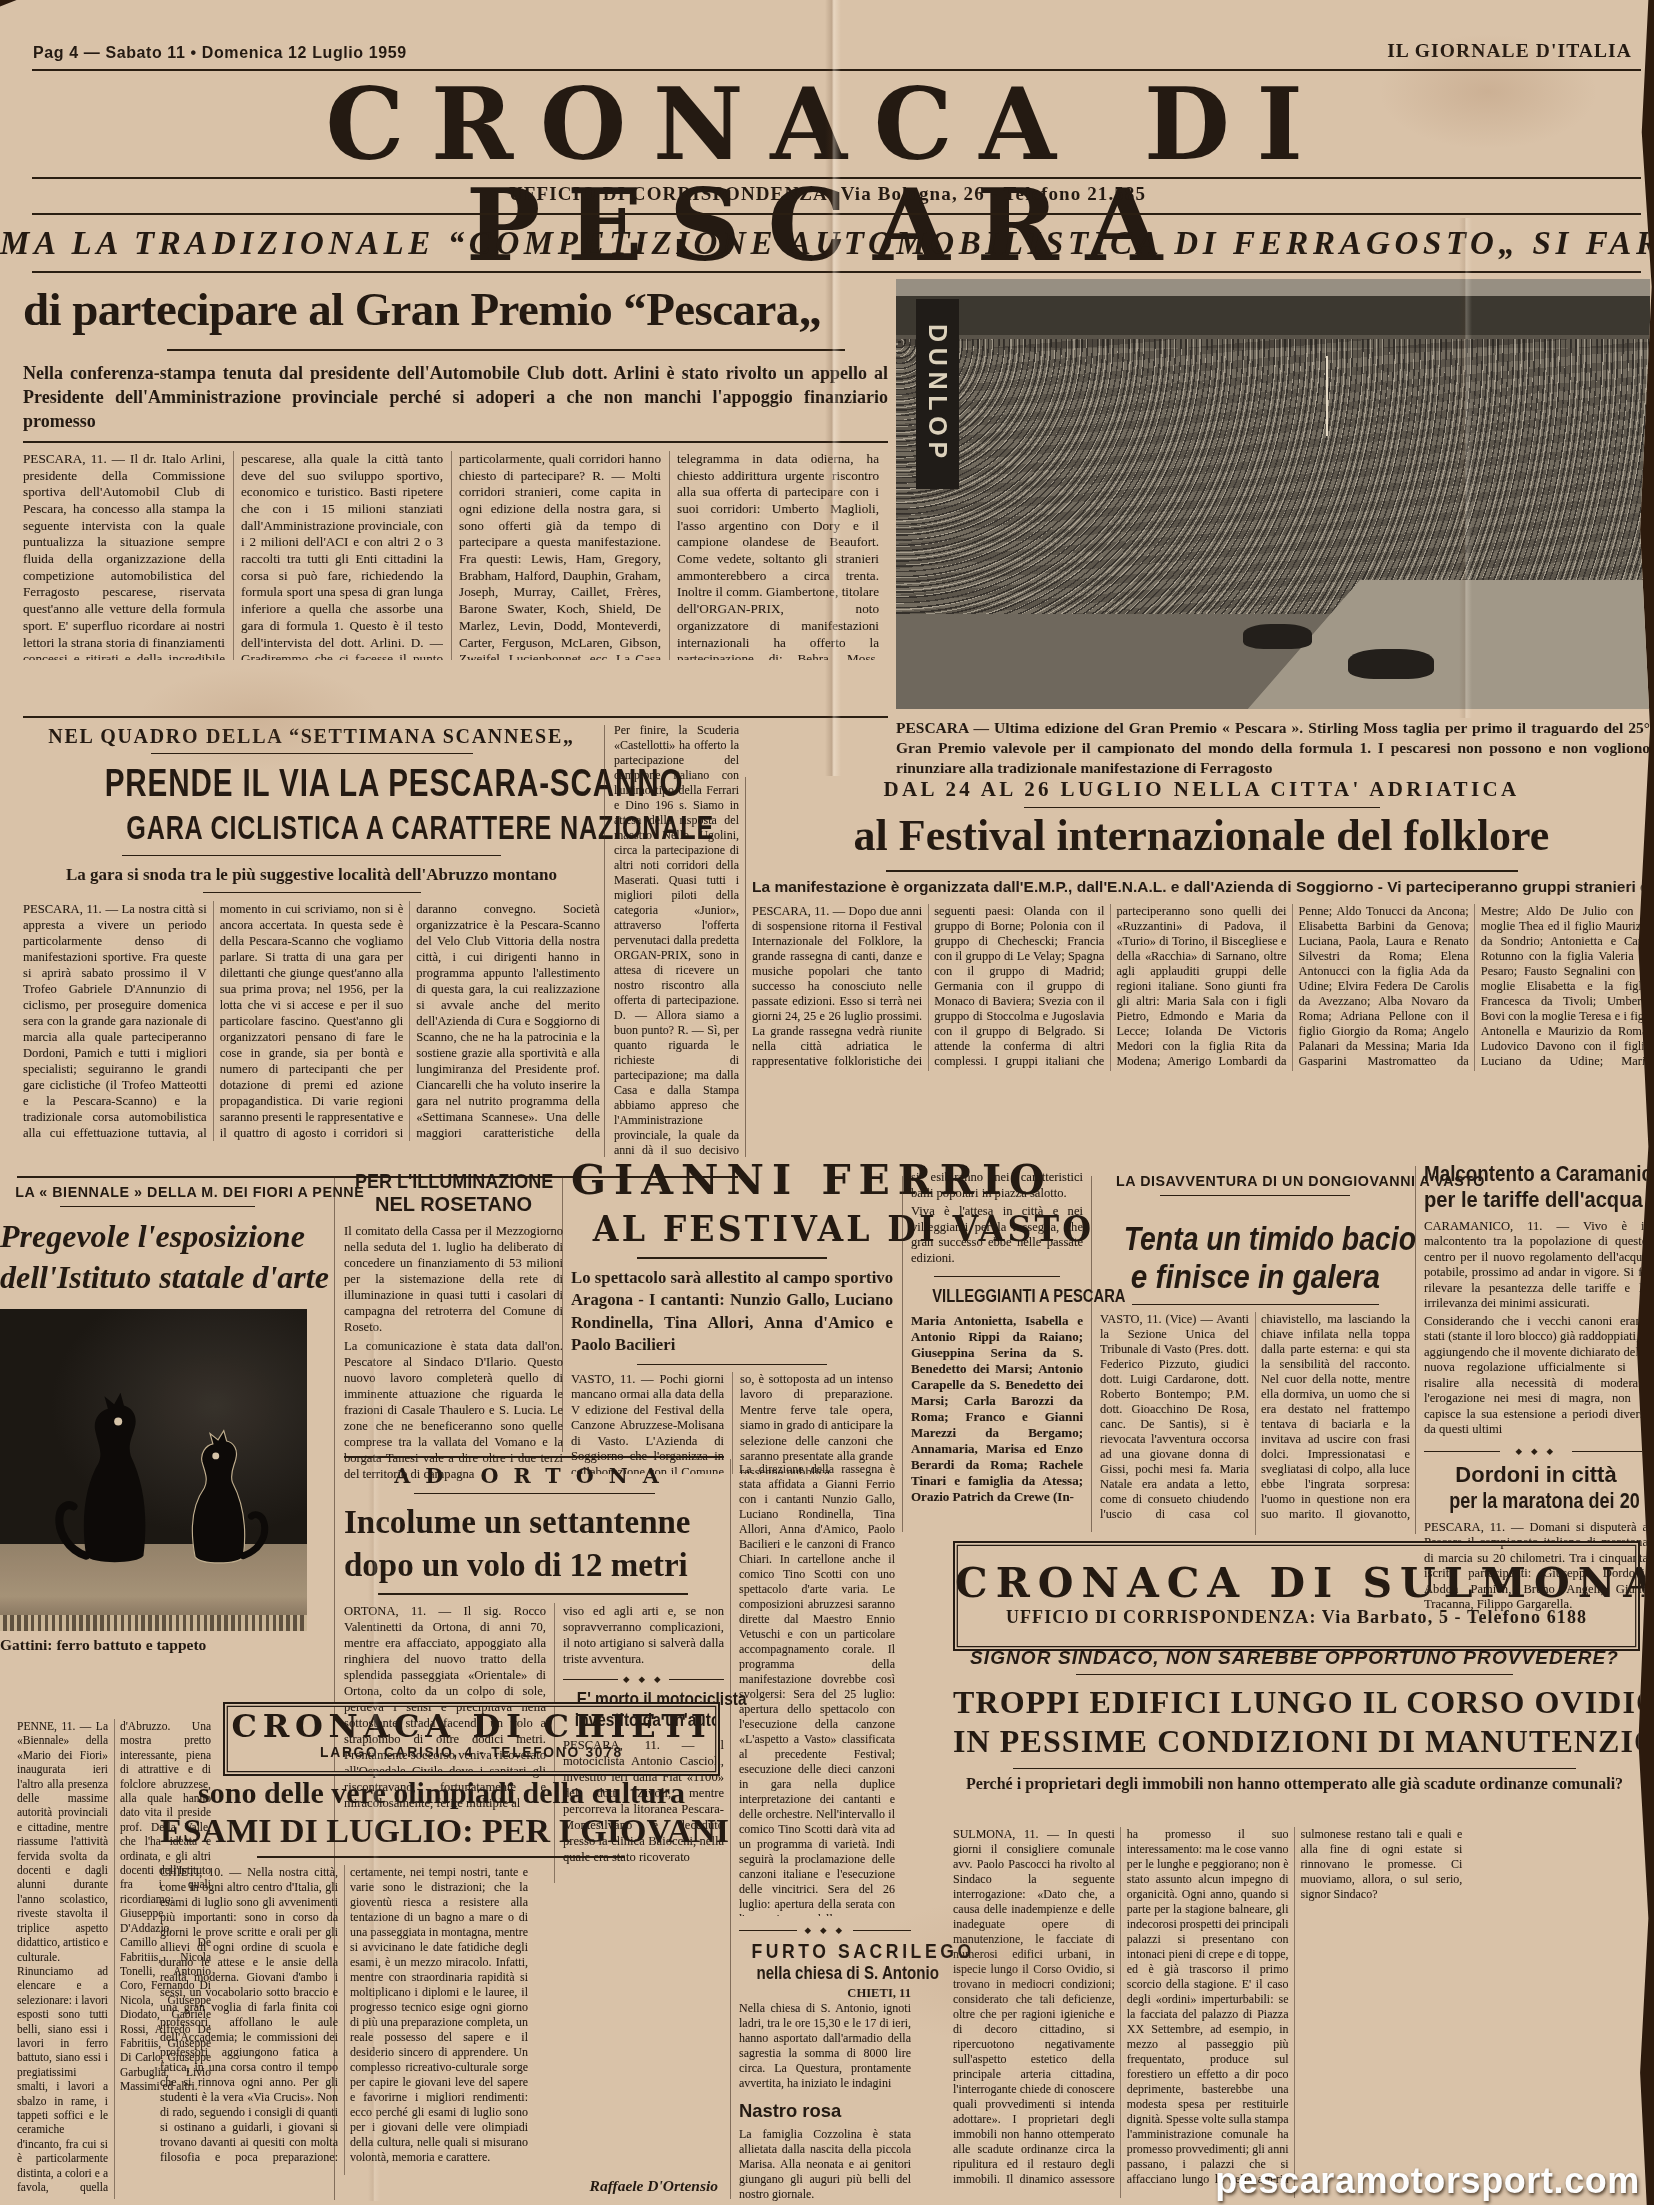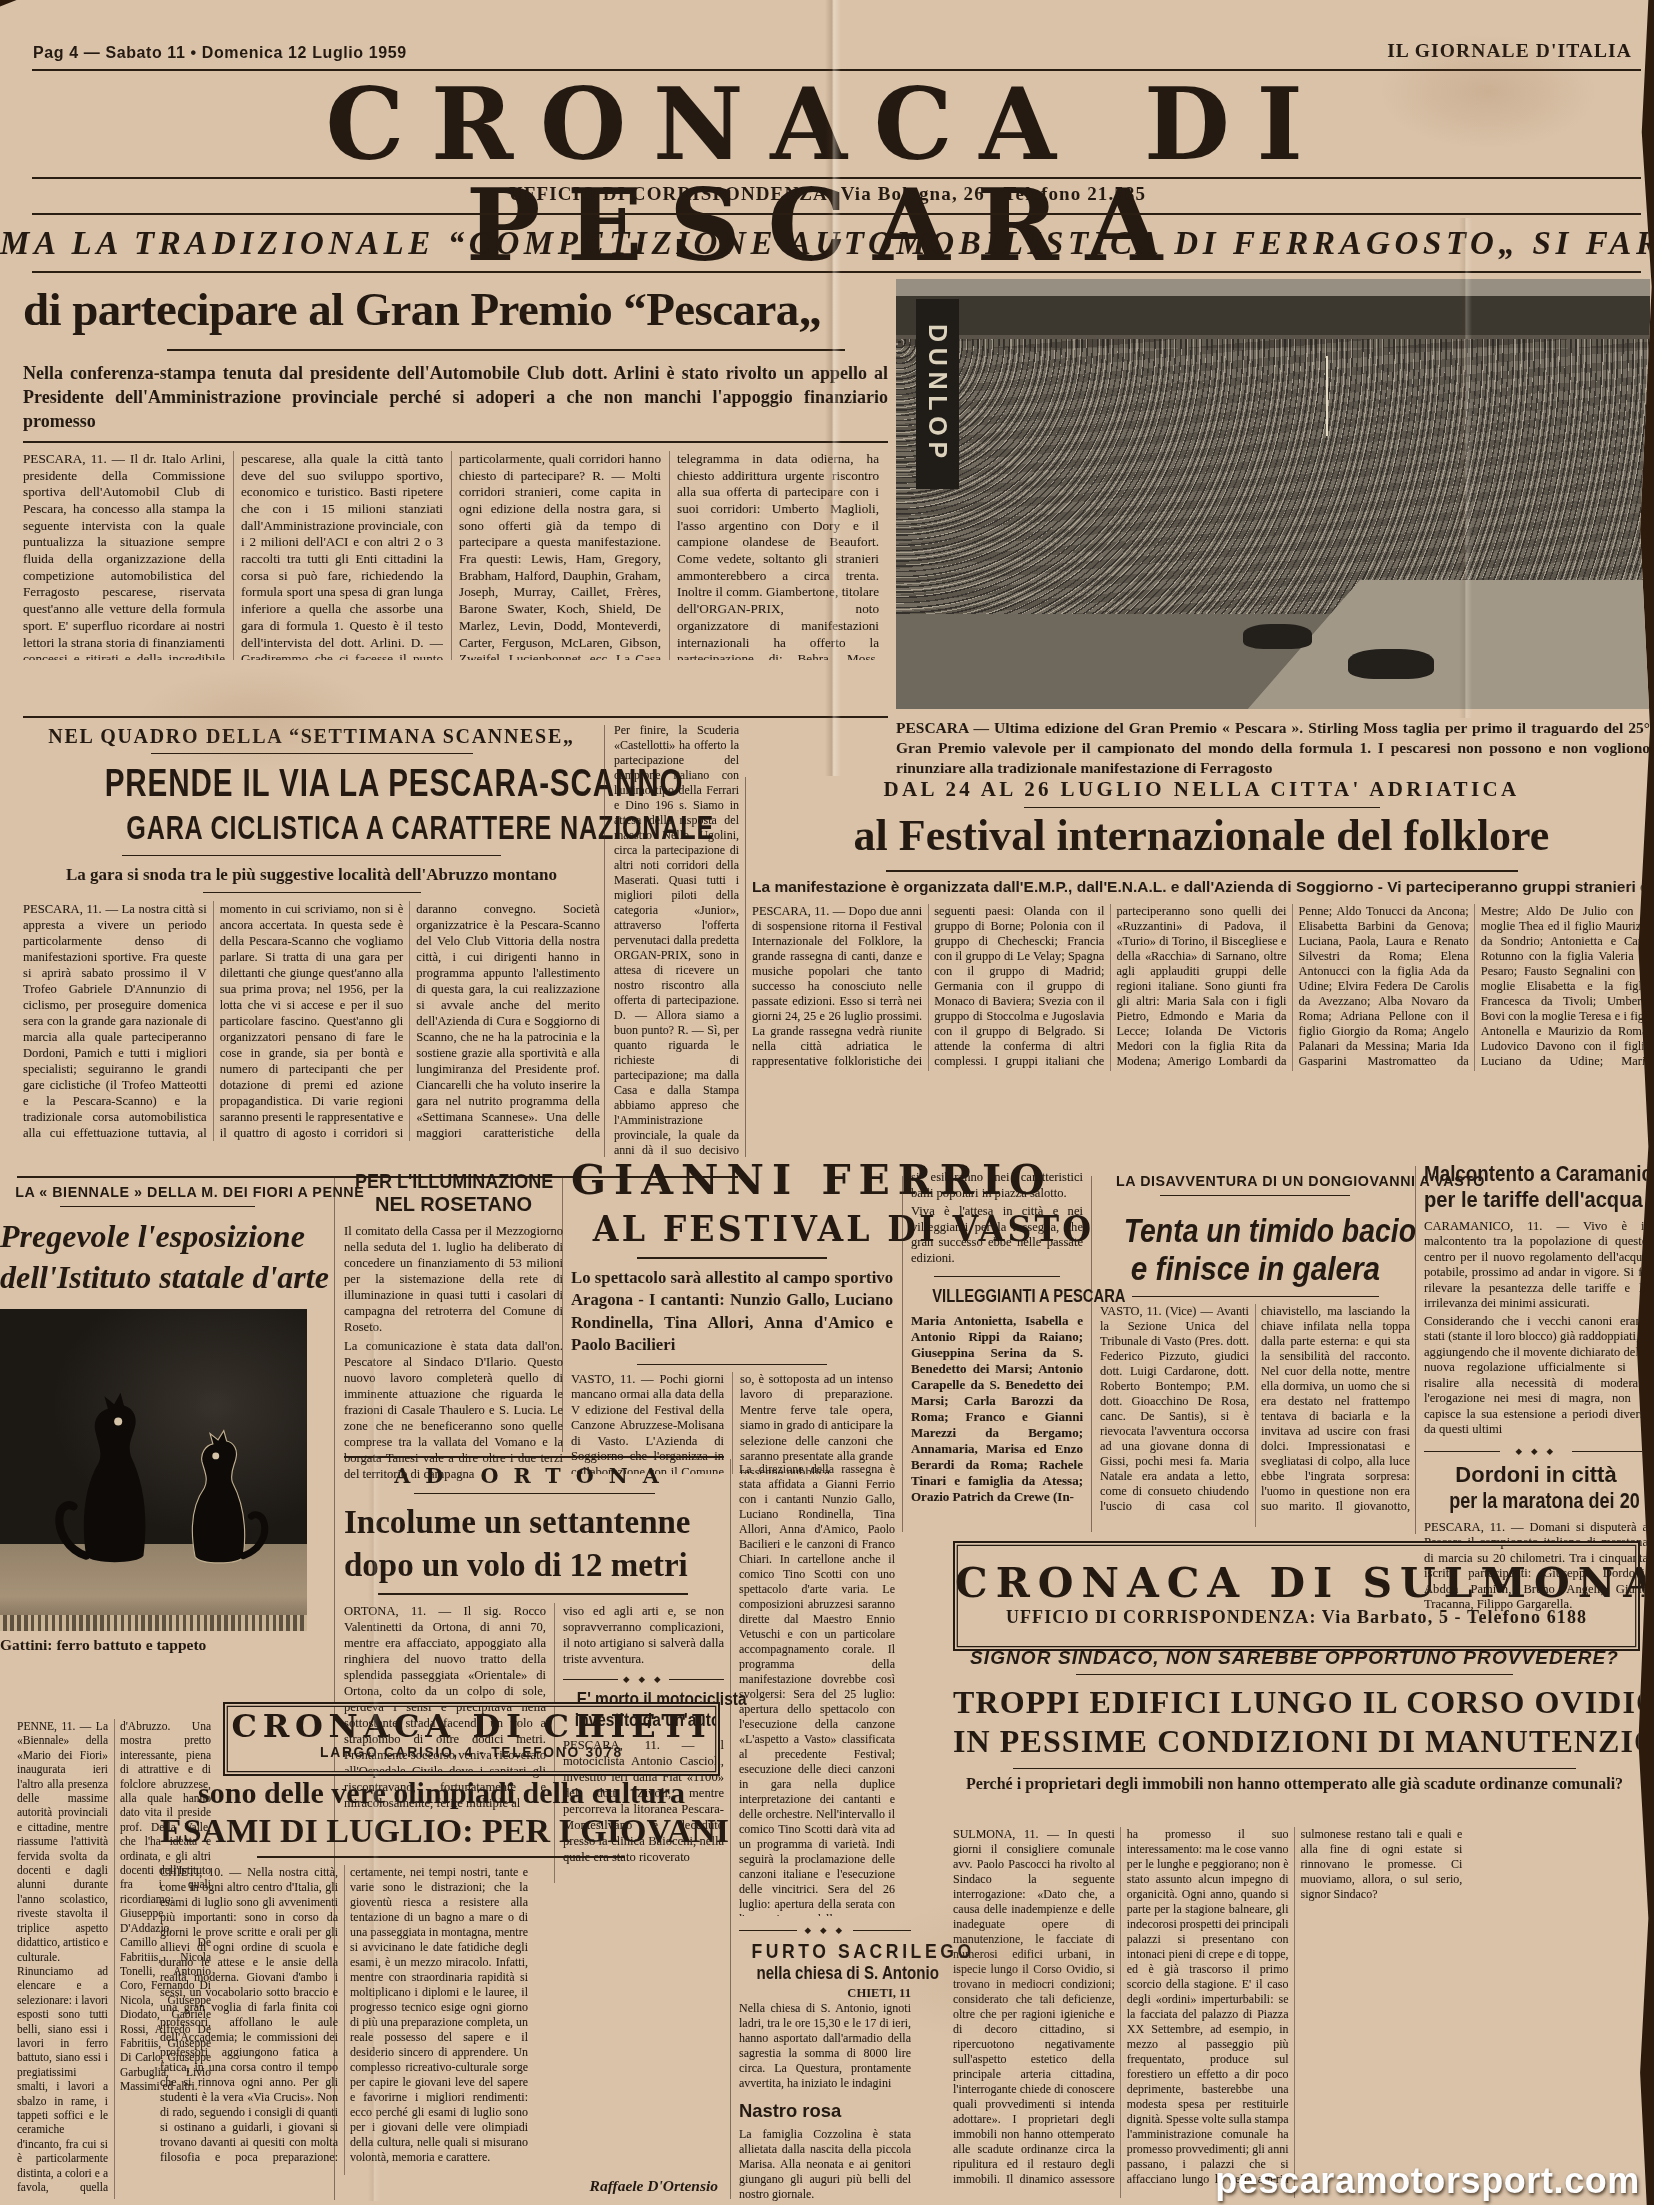--- a/index.html
+++ b/index.html
@@ -249,21 +249,21 @@
     </div>
     <div class="body-col serif-b" style="margin-top:5.7px;font-size:13px;line-height:16px;height:241px;overflow:hidden;">Maria Antonietta, Isabella e Antonio Rippi da Raiano; Giuseppina Serina da S. Benedetto dei Marsi; Antonio Carapelle da S. Benedetto dei Marsi; Carla Barozzi da Roma; Franco e Gianni Marezzi da Bergamo; Annamaria, Marisa ed Enzo Berardi da Roma; Rachele Tinari e famiglia da Atessa; Orazio Patrich da Crewe (In-</div>
   </div>
 
   <div class="vrule" style="left:1091px;top:1176px;height:356px;"></div>
   <div class="abs" style="left:1100px;top:1172px;width:310px;">
     <div class="ctr">
       <span class="sans-b nowrap fitc" style="font-size:15.5px;letter-spacing:0.6px;transform:scaleX(.92);">LA DISAVVENTURA DI UN DONGIOVANNI A VASTO</span>
     </div>
     <div style="margin:4.6px auto 0;width:190px;height:1.1px;background:#2a1e12;"></div>
-    <div class="ctr" style="margin-top:16px;text-align:center;">
+    <div class="ctr" style="margin-top:24px;text-align:center;">
       <span class="sans-b nowrap fitc" style="font-size:33px;font-style:italic;transform:scaleX(.86);">Tenta un timido bacio</span>
     </div>
     <div class="ctr">
       <span class="sans-b nowrap fitc" style="font-size:33px;font-style:italic;transform:scaleX(.9);">e finisce in galera</span>
     </div>
     <div style="margin:8px auto 0;width:247px;height:1.7px;background:#2a1e12;"></div>
     <div class="body-col flow" style="margin-top:6.9px;height:223px;column-count:2;font-size:12.4px;line-height:15px;">VASTO, 11. (Vice) — Avanti la Sezione Unica del Tribunale di Vasto (Pres. dott. Federico Pizzuto, giudici dott. Luigi Cardarone, dott. Roberto Bontempo; P.M. dott. Gioacchino De Rosa, canc. De Santis), si è rievocata l'avventura occorsa ad una giovane donna di Gissi, pochi mesi fa. Maria Natale era andata a letto, come di consueto chiudendo l'uscio di casa col chiavistello, ma lasciando la chiave infilata nella toppa dalla parte esterna: e qui sta la sensibilità del racconto. Nel cuor della notte, mentre ella dormiva, un uomo che si era destato nel frattempo tentava di baciarla e la invitava ad uscire con frasi dolci. Impressionatasi e svegliatasi di colpo, alla luce ebbe l'ingrata sorpresa: l'uomo in questione non era suo marito. Il giovanotto, noto dongiovanni del luogo, tentava un timido bacio: ne seguivano le urla della donna e l'arrivo dei familiari. Denunciato, è stato condannato a 8 mesi di reclusione ed a 83.600 lire per risarcimento danni alla parte lesa.</div>
   </div>
 
   <div class="vrule" style="left:1415px;top:1166px;height:368px;"></div>

